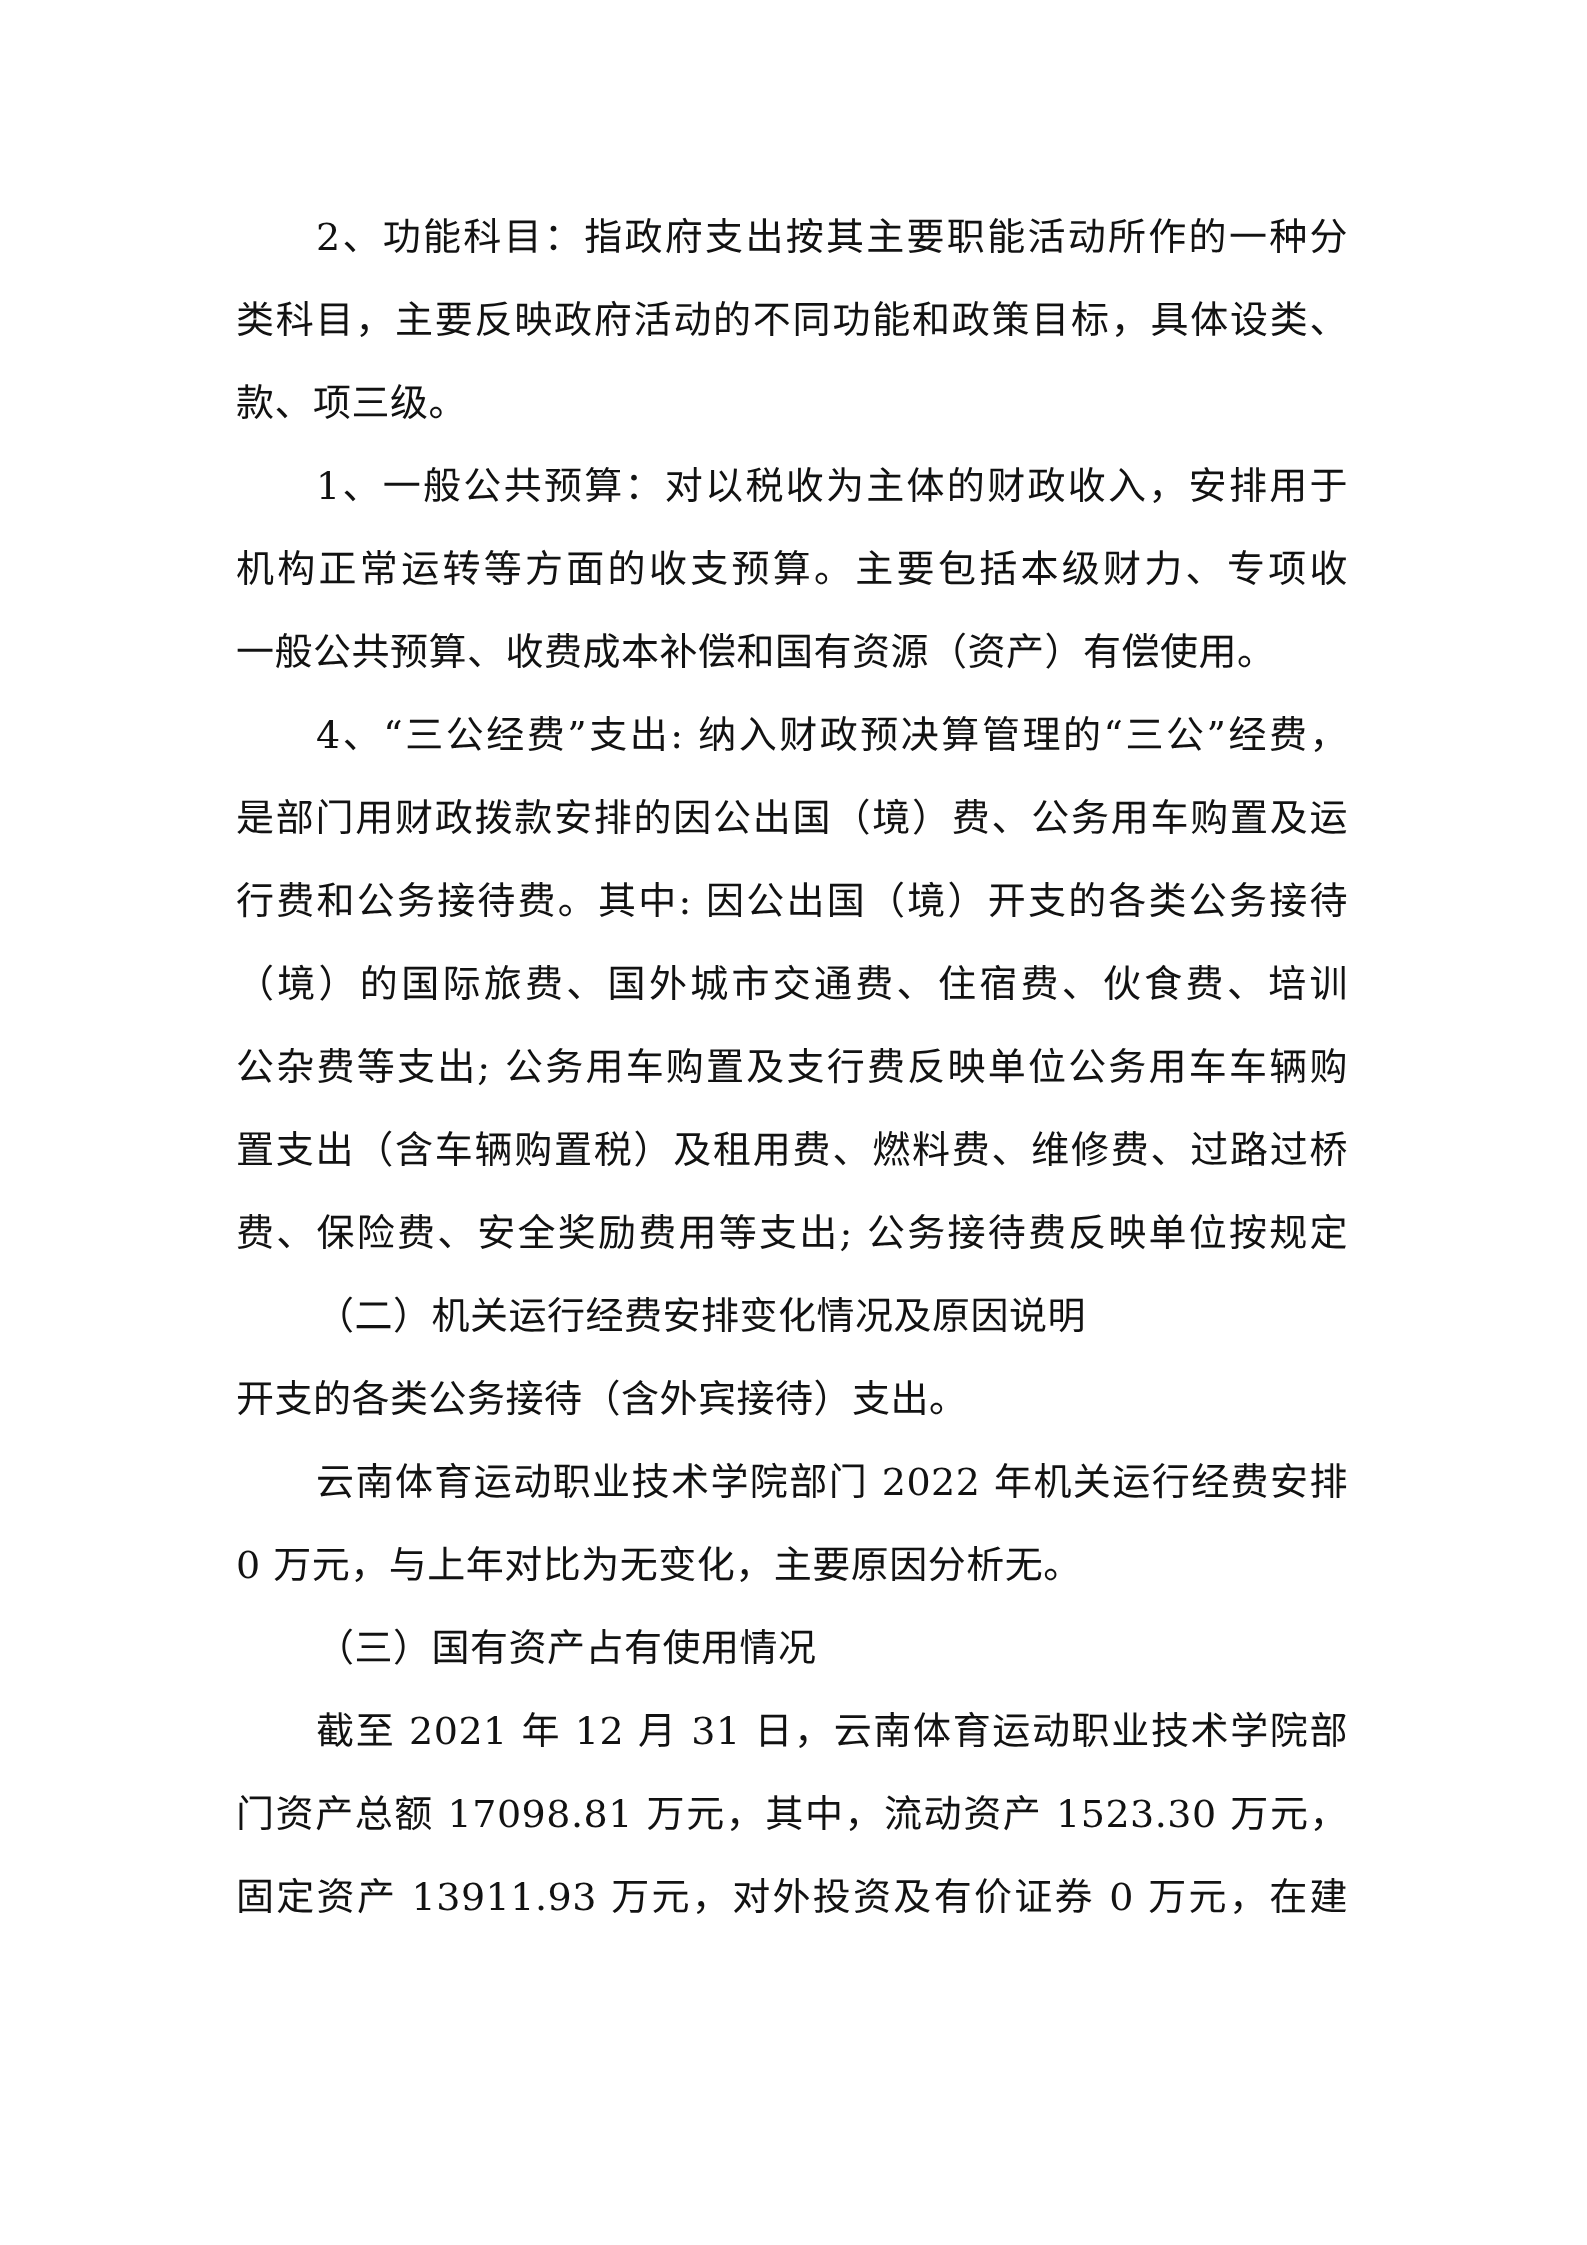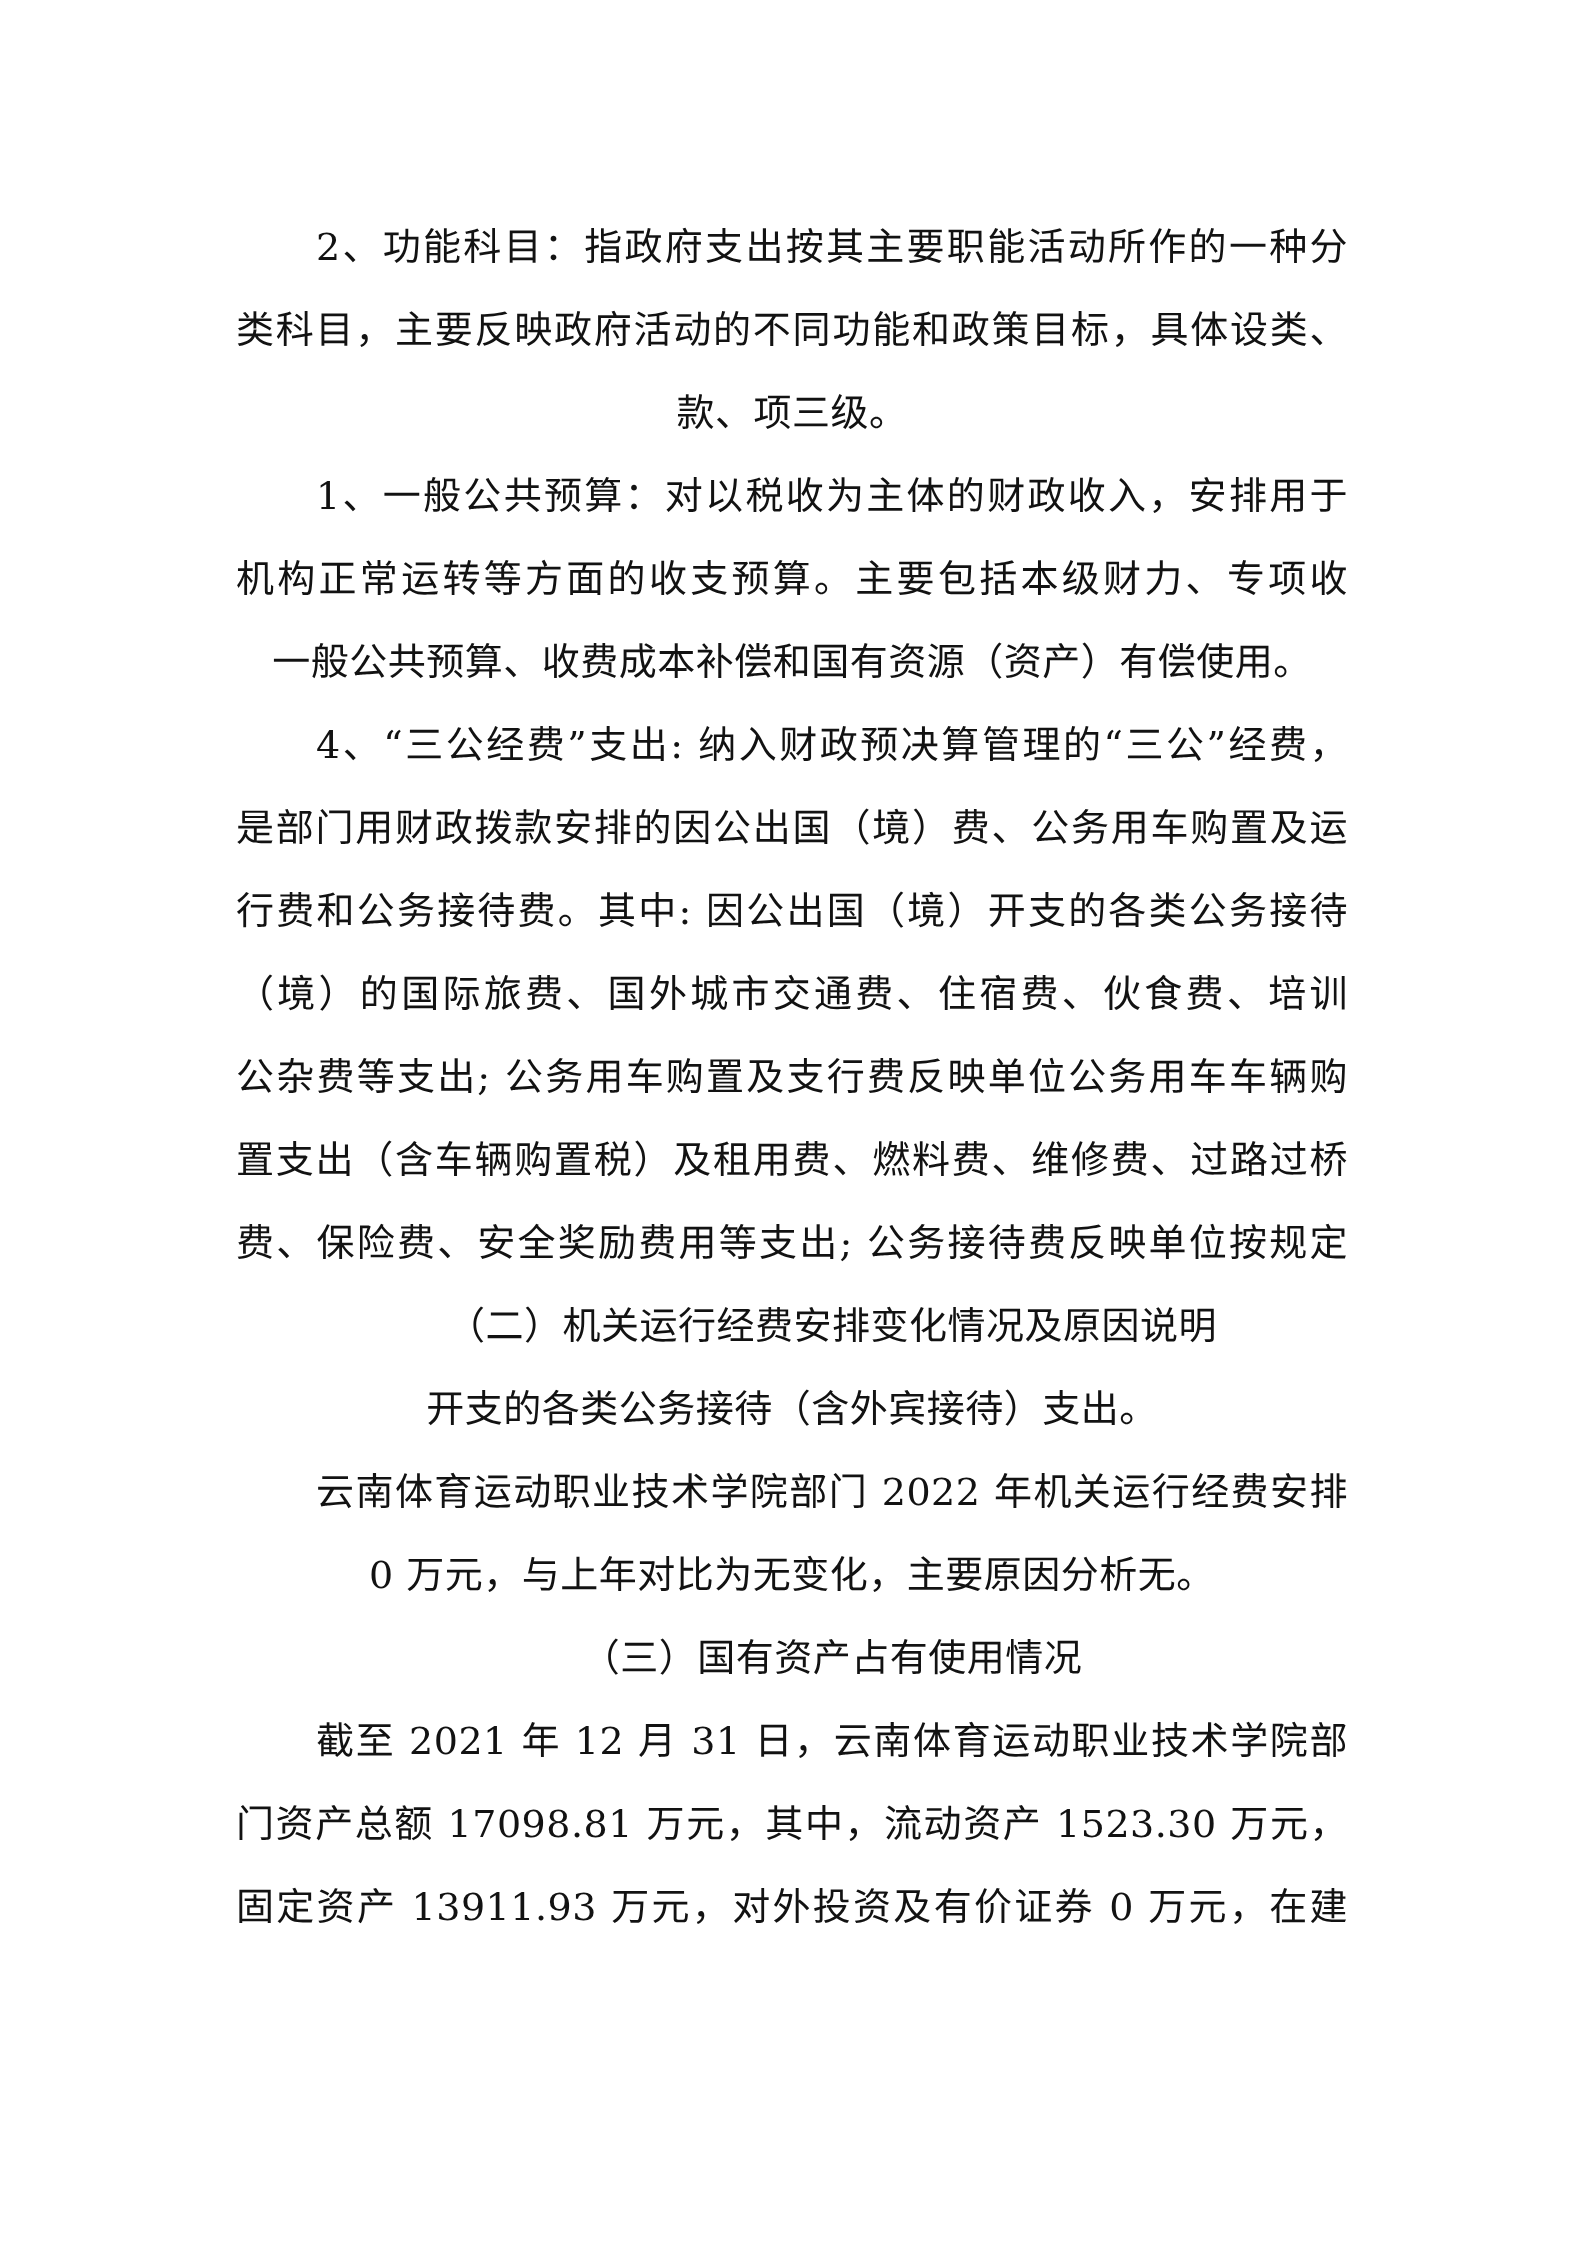--- a/index.html
+++ b/index.html
@@ -12,30 +12,30 @@
     width: 1587px;
     height: 2245px;
     background: #ffffff;
     overflow: hidden;
     font-family: "DejaVu Serif", "Liberation Serif", serif;
     color: #121212;
   }
   .doc-body {
     position: absolute;
     left: 236px;
-    top: 206px;
+    top: 196px;
     width: 1112px;
     font-size: 38px;
     line-height: 83px;
     letter-spacing: 0.5px;
   }
   .line {
     height: 83px;
     overflow: hidden;
-    text-align: center;
+    text-align: left;
   }
   .line.just {
     text-align: justify;
     text-align-last: justify;
     -moz-text-align-last: justify;
   }
   .line.indent {
     text-indent: 80px;
   }
 </style>

